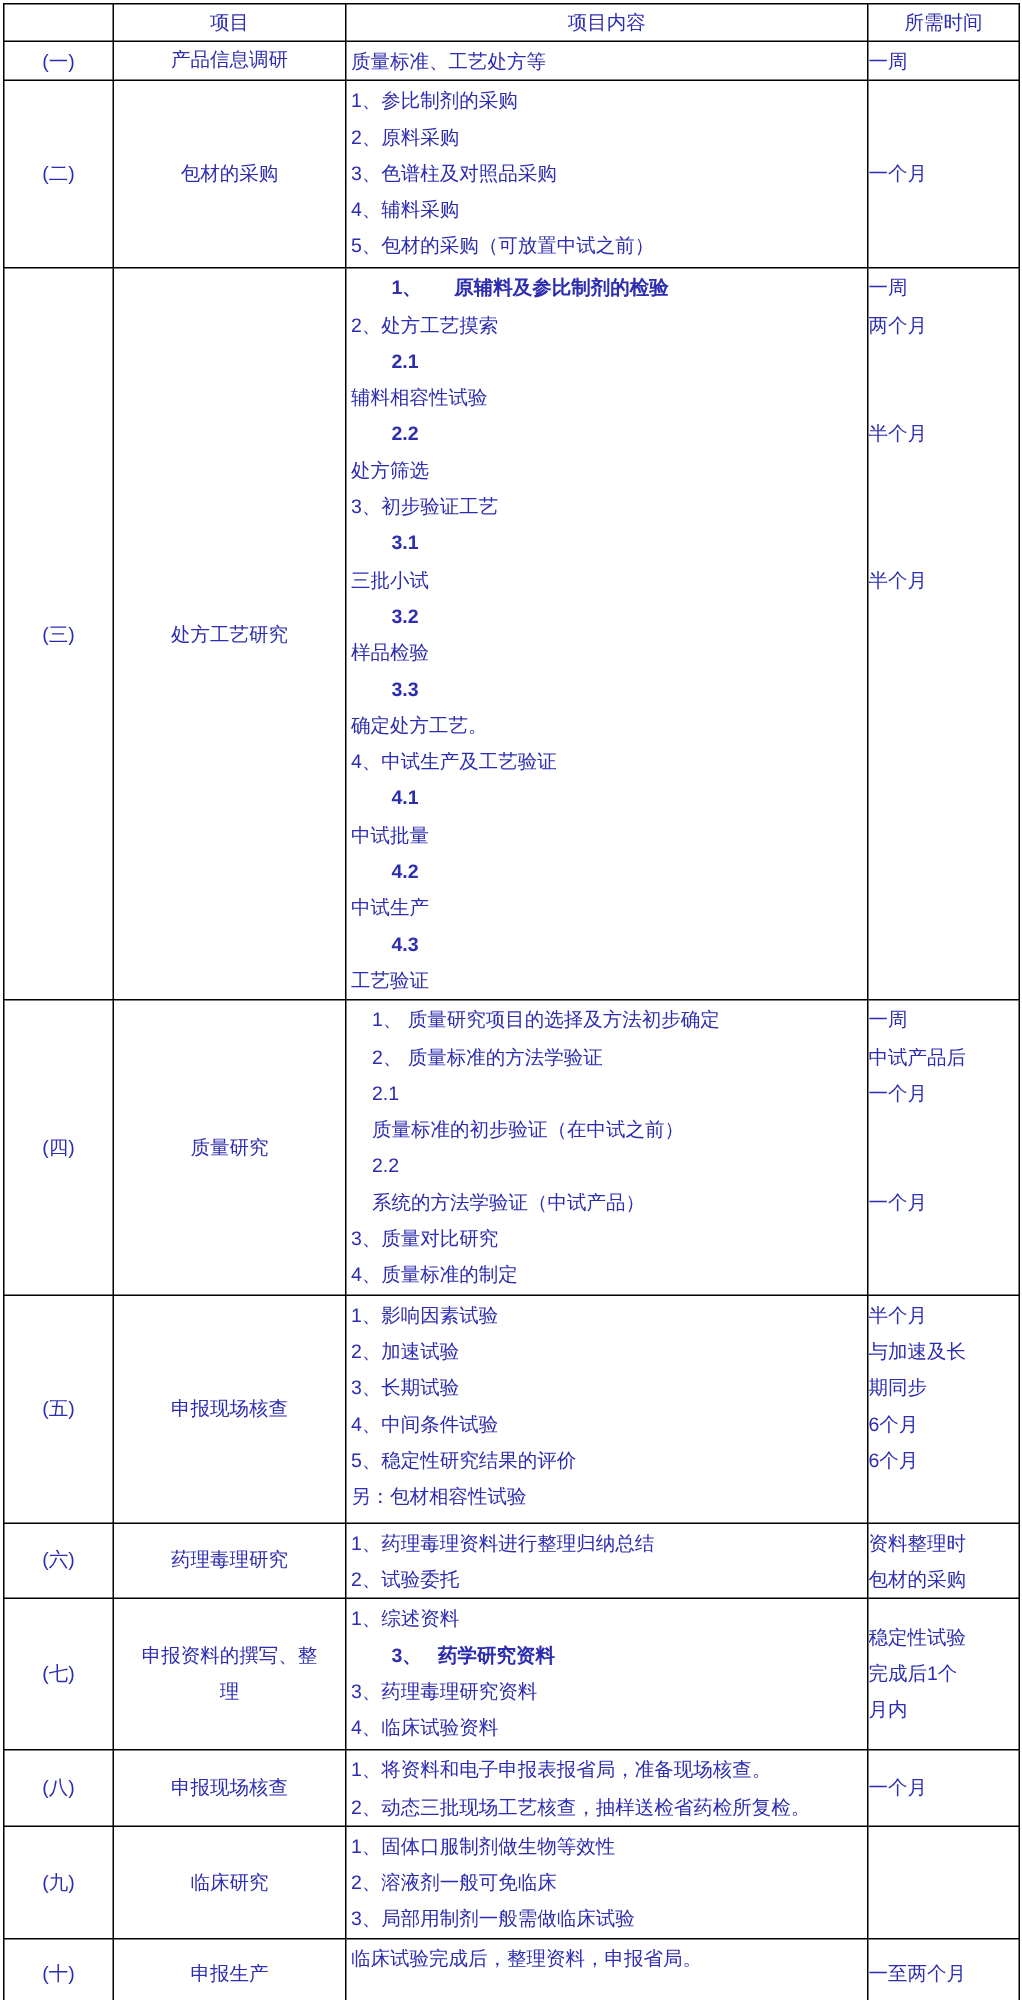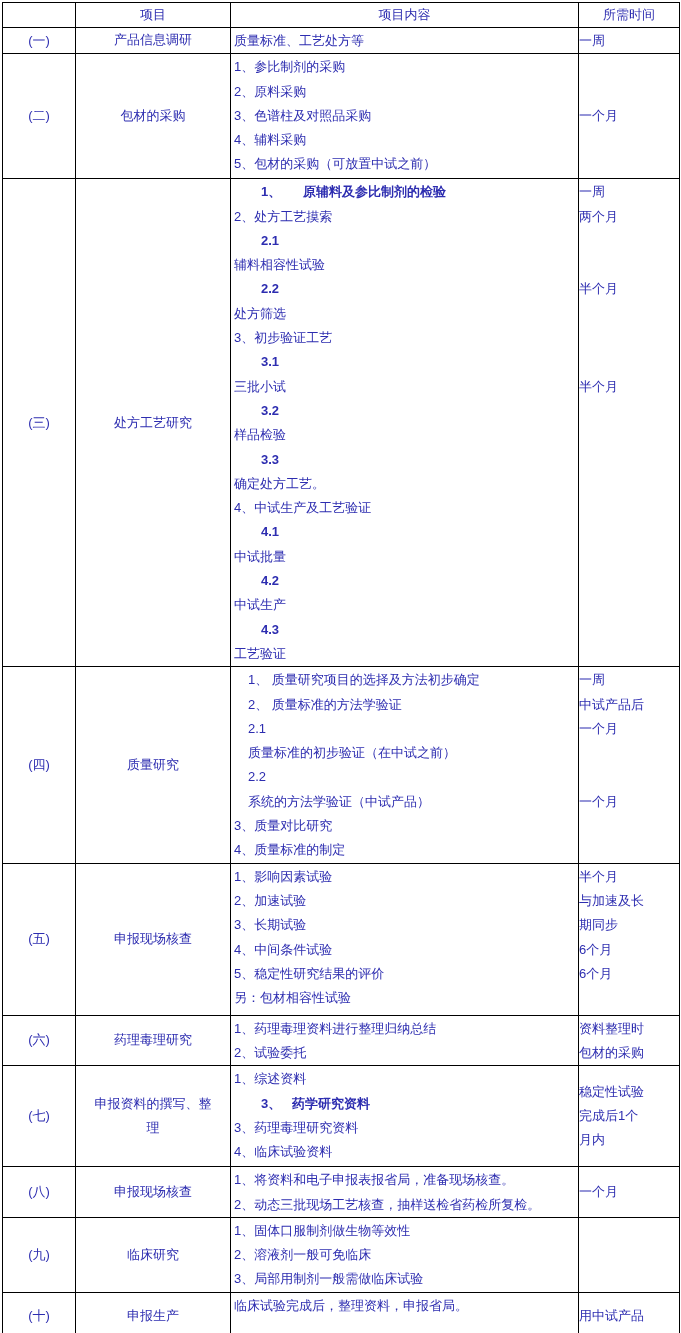--- a/index.html
+++ b/index.html
@@ -254,17 +254,17 @@
       </tr>
       <tr style="height: 48px;">
         <td class="c-num">(十)</td>
         <td class="c-project">
           <div class="pline">申报生产</div>
         </td>
         <td class="c-content">
           <div class="line lv0">临床试验完成后，整理资料，申报省局。</div>
         </td>
         <td class="c-time t-center">
-          <div class="tline">用中试产品</div>
+          <div class="tline">一至两个月</div>
         </td>
       </tr>
     </tbody>
 </table>
 
 </body></html>

